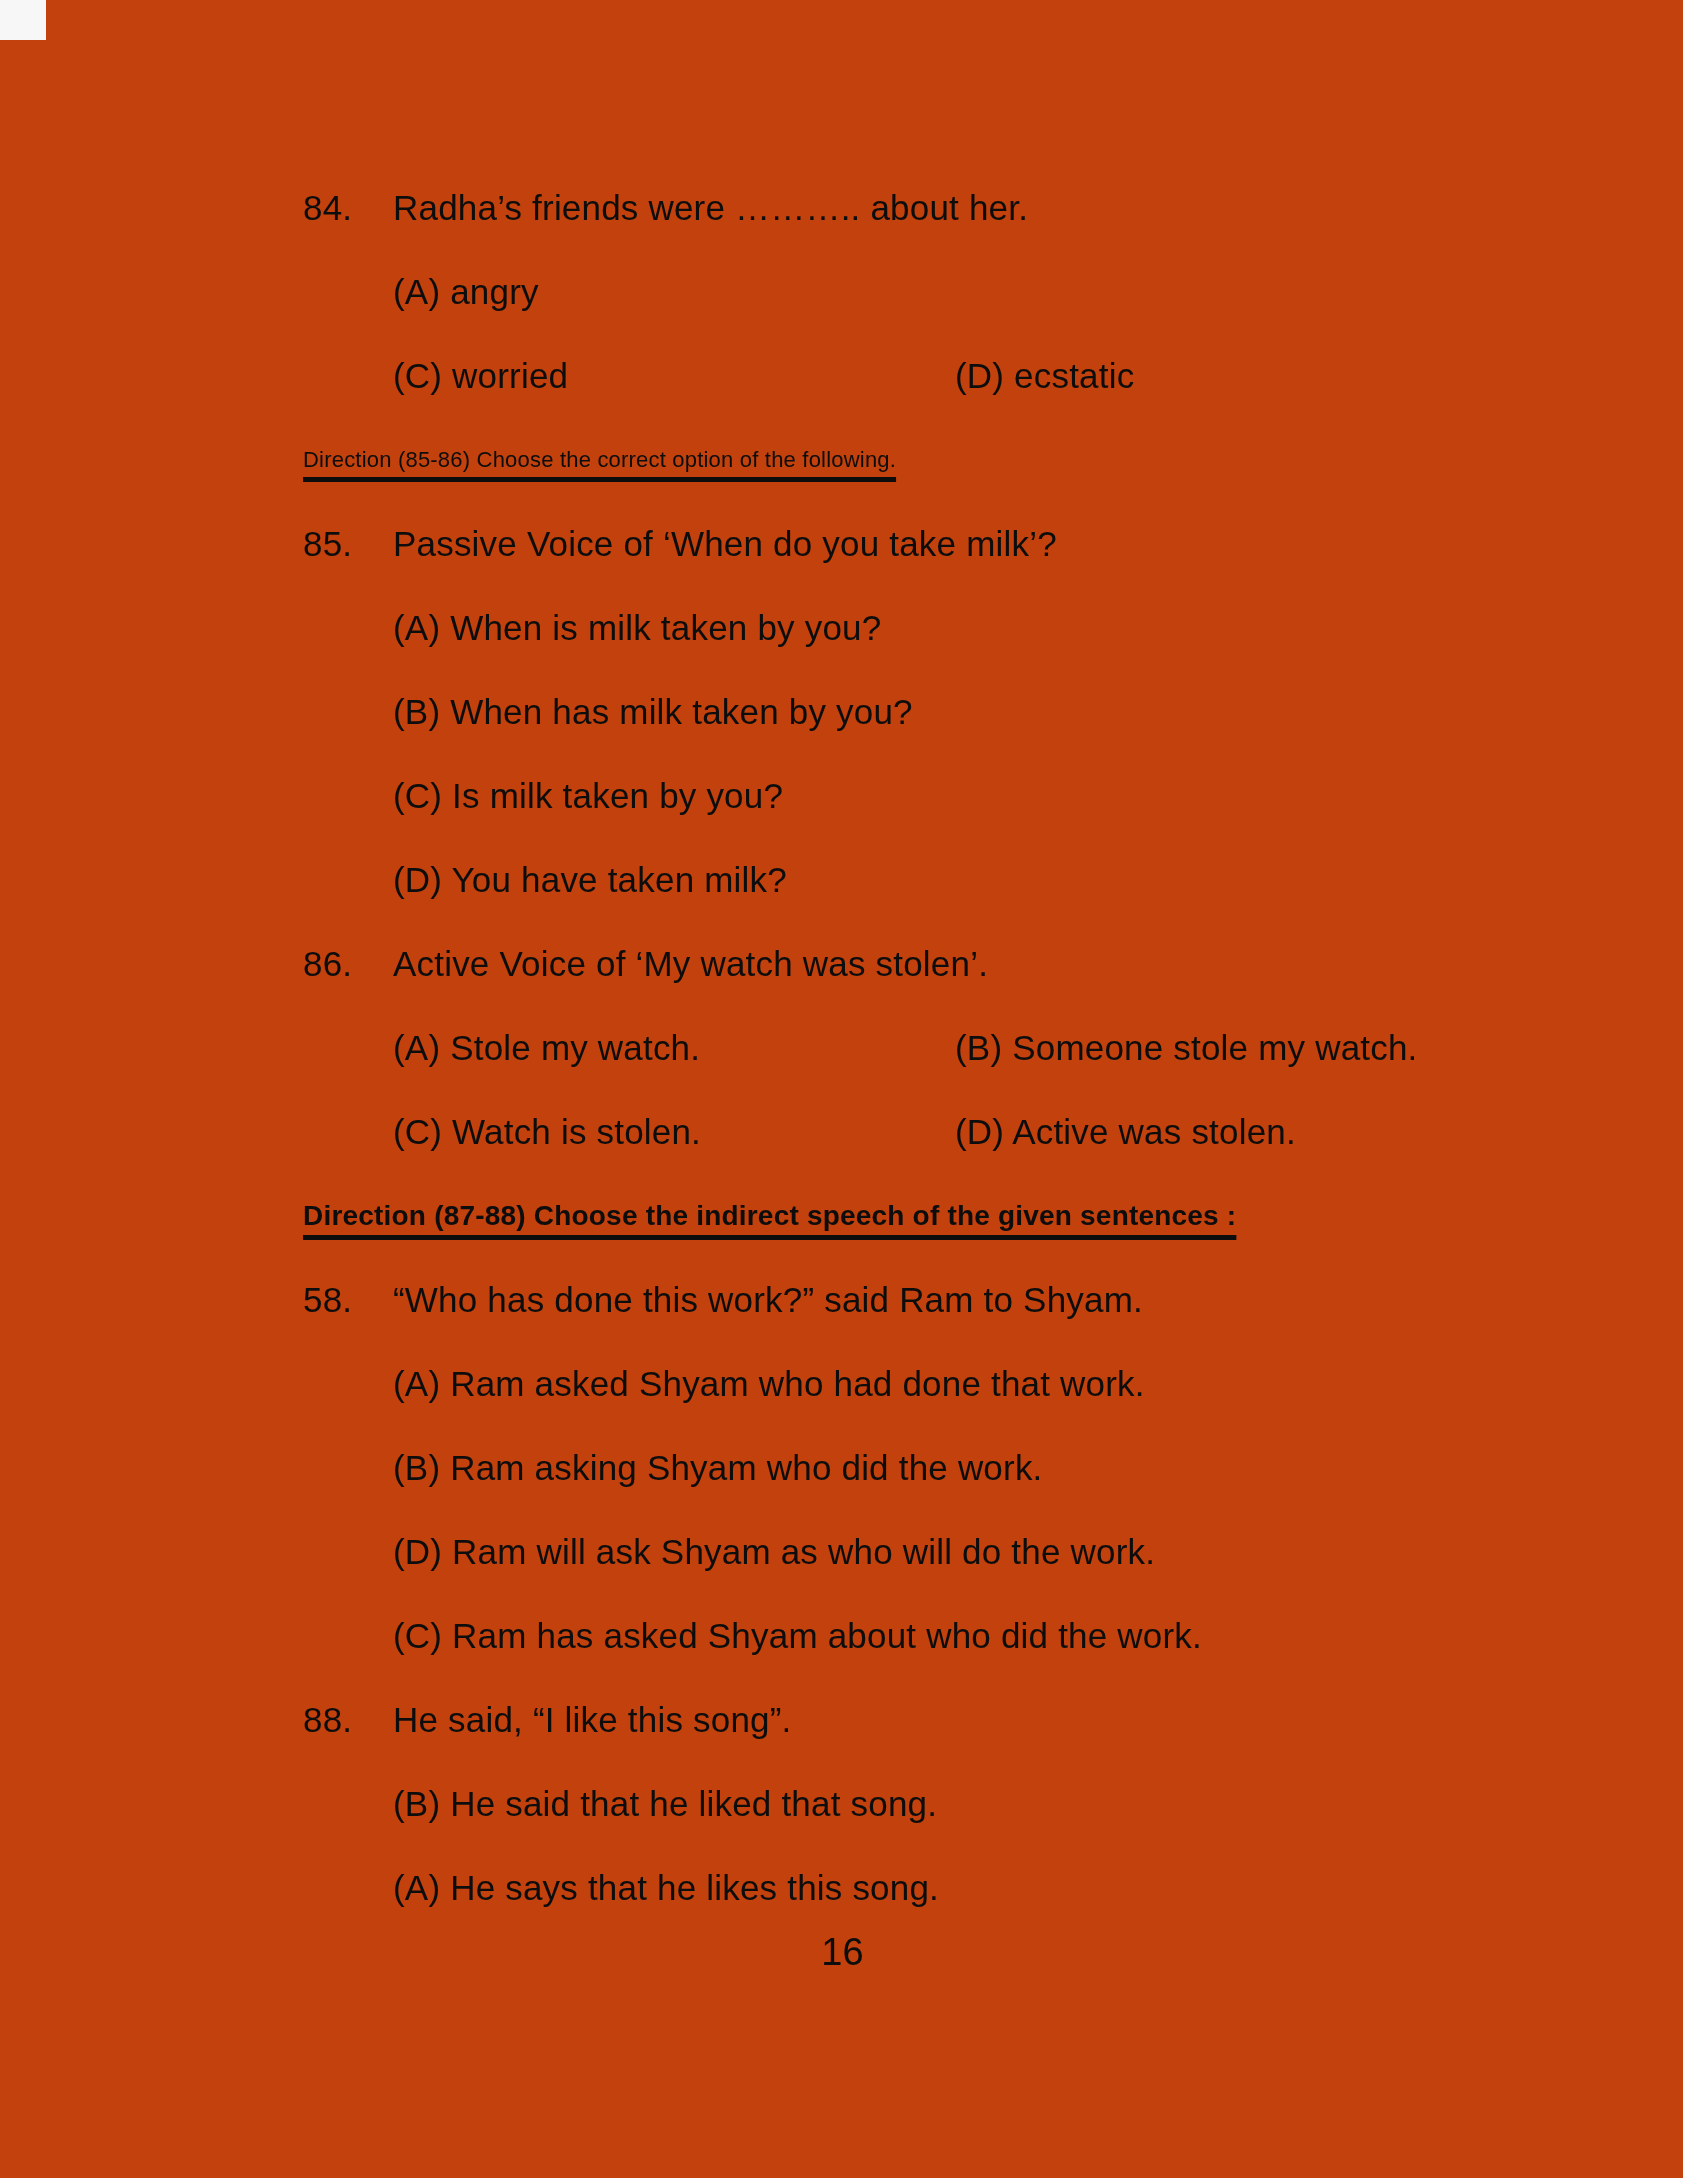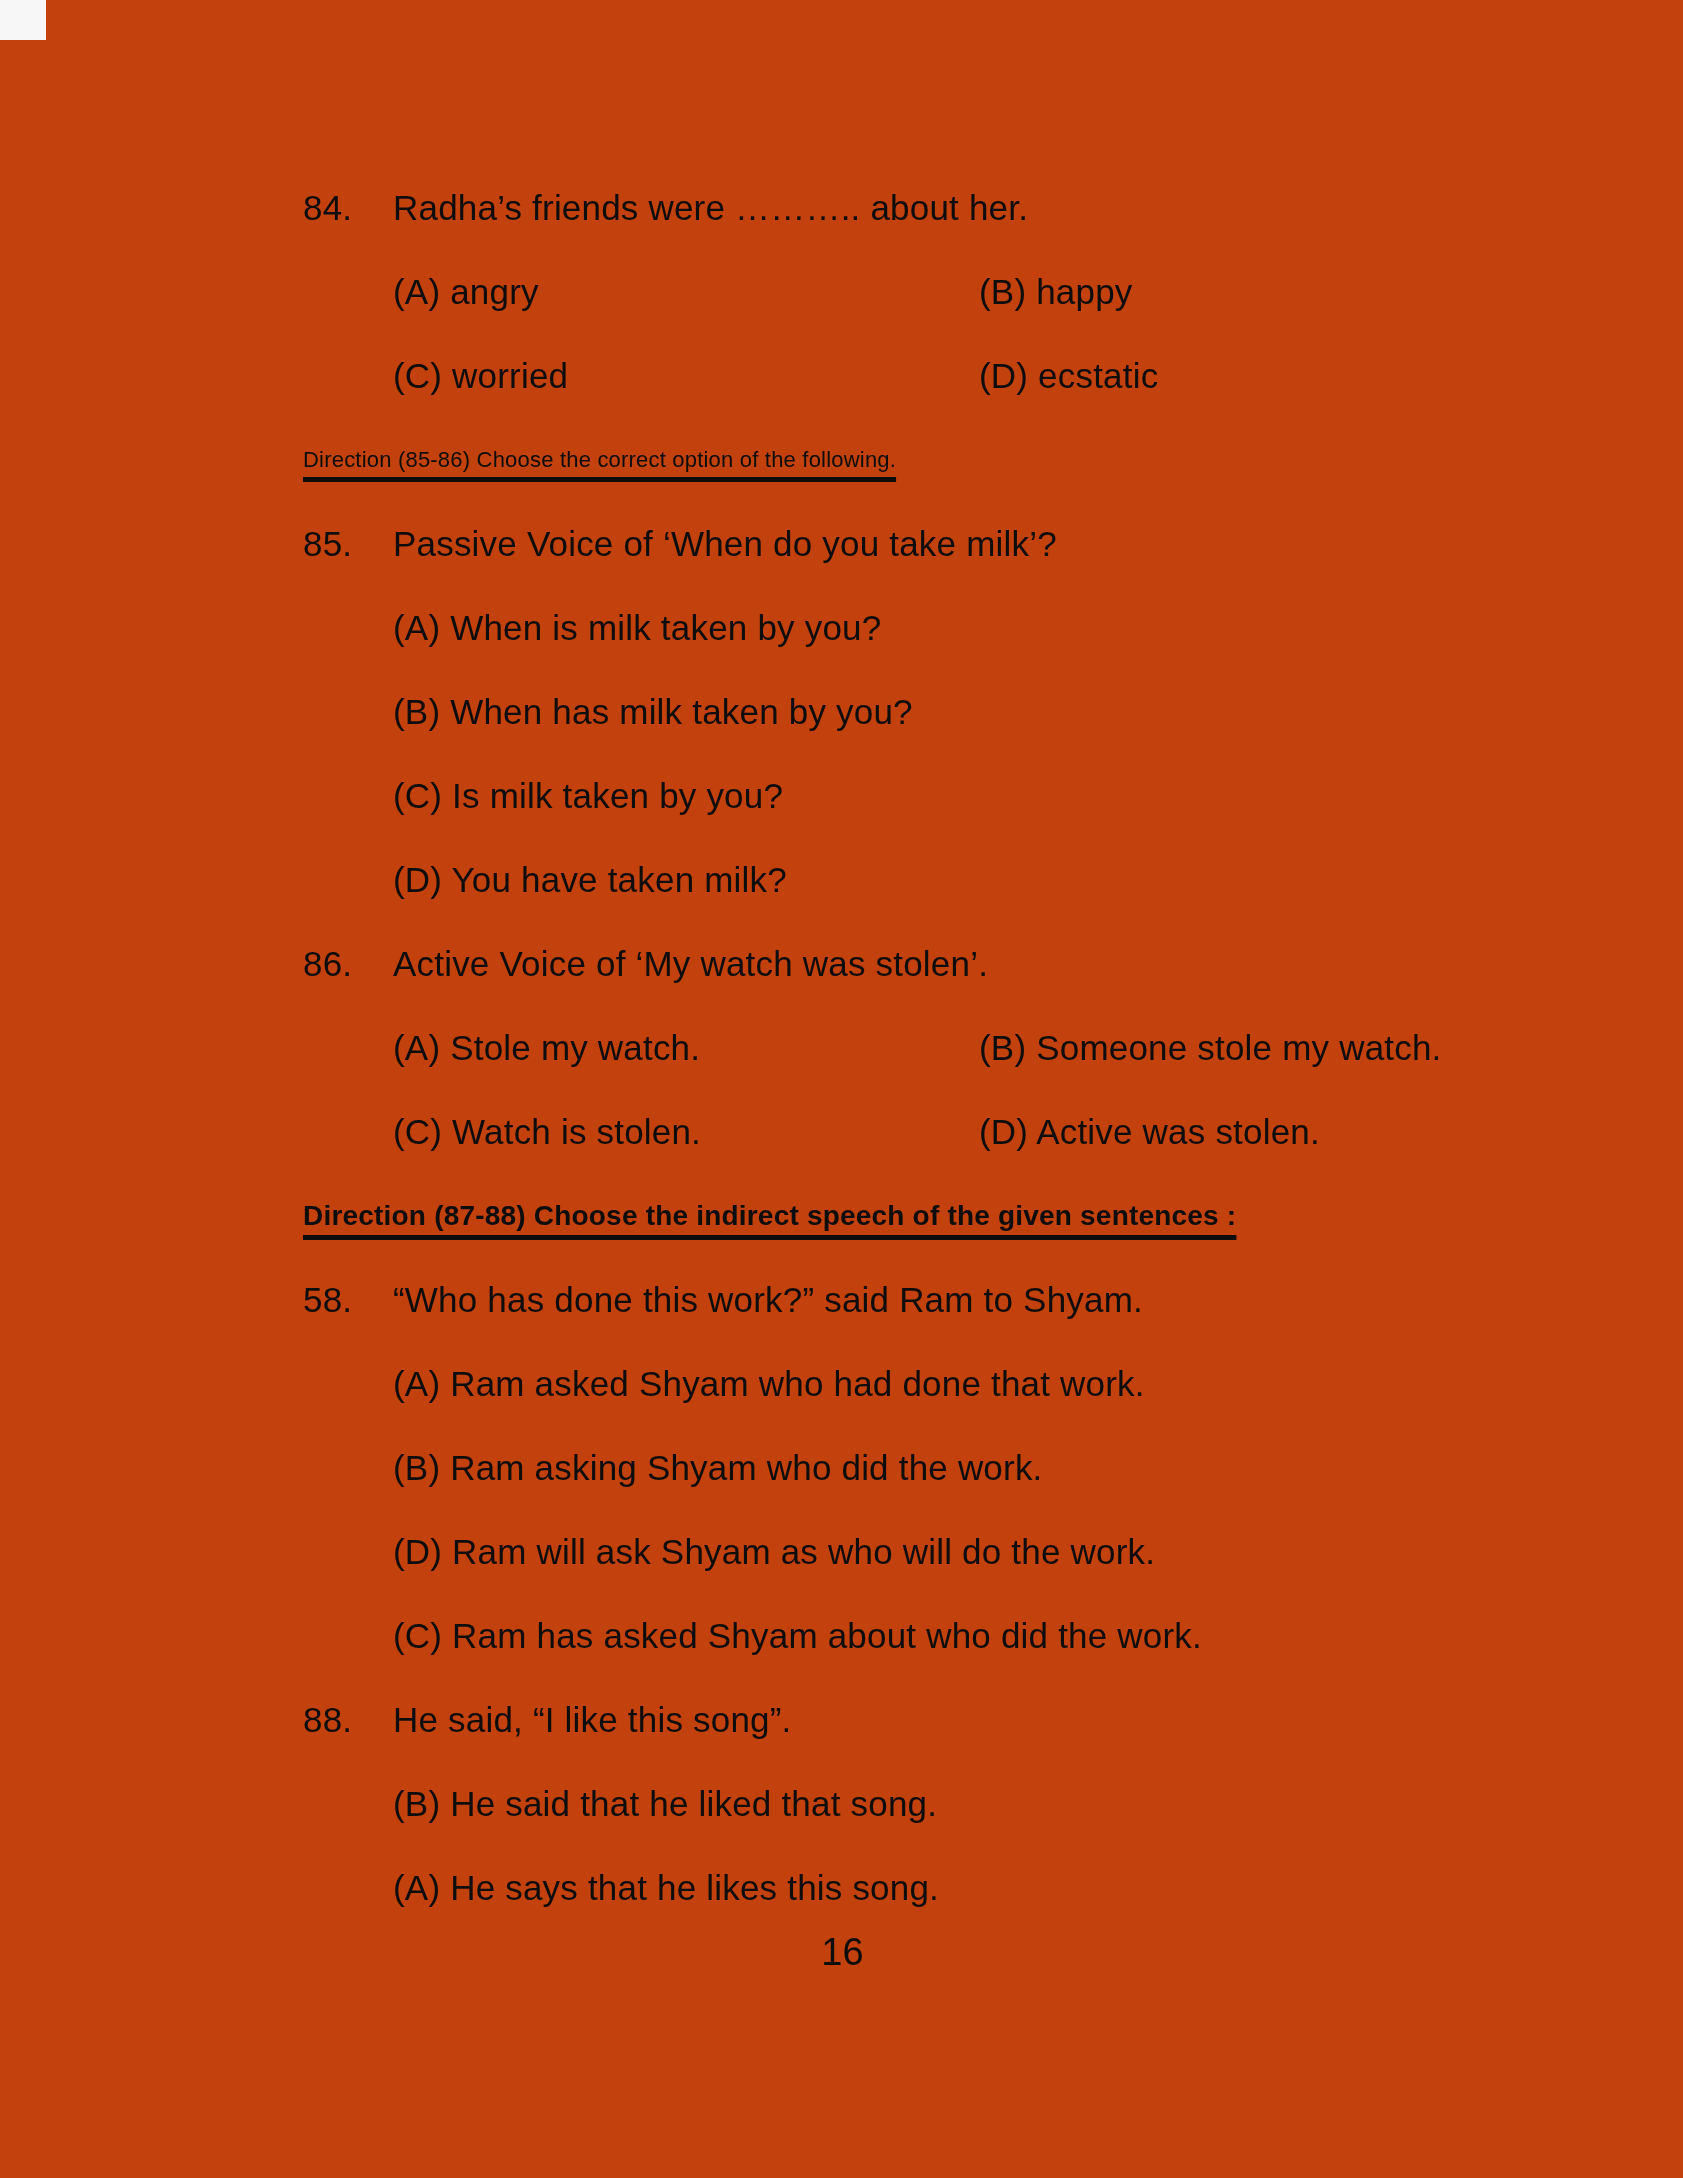--- a/index.html
+++ b/index.html
@@ -28,21 +28,21 @@
     top: 166px;
     width: 1265px;
     font-size: 35px;
     line-height: 84px;
     letter-spacing: 0.2px;
   }
   .q-line { display: flex; padding-left: 93px; }
   .q-num  { flex: 0 0 90px; }
   .q-text { flex: 1 1 auto; white-space: nowrap; }
   .opt-line { padding-left: 183px; white-space: nowrap; }
-  .opt-2col { display: flex; padding-left: 183px; gap: 24px; }
+  .opt-2col { display: flex; padding-left: 183px; }
   .opt-2col .col-a { flex: 0 0 562px; white-space: nowrap; }
   .opt-2col .col-b { flex: 1 1 auto; white-space: nowrap; }
   .direction-1 {
     padding-left: 93px;
     font-weight: normal;
     font-size: 22px;
     white-space: nowrap;
   }
   .direction-1 .u {
     text-decoration: underline;
@@ -71,21 +71,20 @@
   <div class="scan-corner"></div>
 
   <div class="content">
 
     <div class="q-line">
       <span class="q-num">84.</span>
       <span class="q-text">Radha’s friends were ……….. about her.</span>
     </div>
     <div class="opt-2col">
       <span class="col-a">(A) angry</span>
-      <span class="col-b">(B) happy</span>
     </div>
     <div class="opt-2col">
       <span class="col-a">(C) worried</span>
       <span class="col-b">(D) ecstatic</span>
     </div>
 
     <div class="direction-1">
       <span class="u">Direction (85-86) Choose the correct option of the following.</span>
     </div>
 

